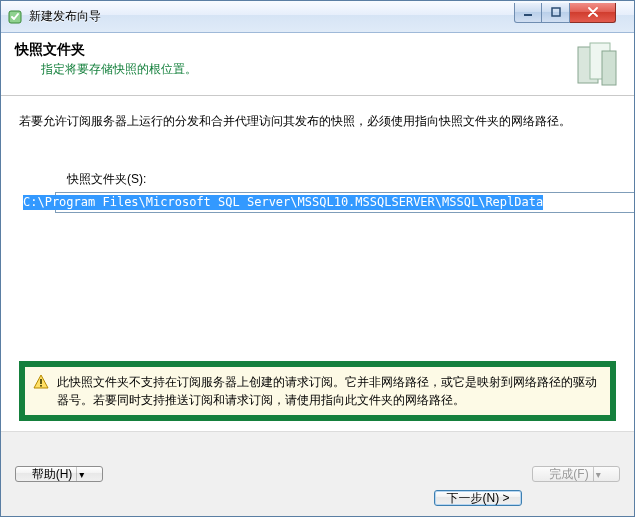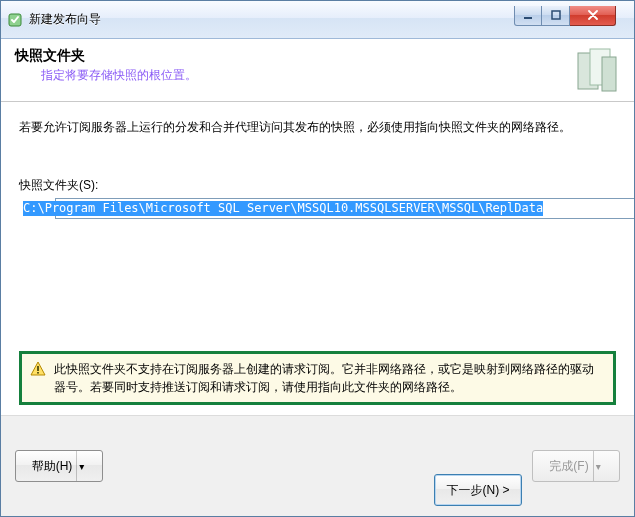--- a/index.html
+++ b/index.html
@@ -15,21 +15,21 @@
     height: 517px;
     background: #fff;
     box-sizing: border-box;
     display: flex;
     flex-direction: column;
     border: 1px solid #5a7ea3;
     position: relative;
   }
   
   .titlebar {
-    height: 38px;
+    height: 32px;
     background: linear-gradient(to bottom, #f8fbff 0%, #e6eefb 45%, #d6e4f5 46%, #e0ebf8 100%);
     border-bottom: 1px solid #9fb9d8;
     display: flex;
     align-items: center;
     padding: 0 18px 0 6px;
     box-sizing: border-box;
   }
   .title-icon {
     width: 16px;
     height: 16px;
@@ -82,21 +82,21 @@
     gap: 16px;
   }
   .header-texts { flex: 1 1 auto; }
   .header-title {
     font-weight: bold;
     font-size: 14px;
     margin-bottom: 2px;
   }
   .header-sub {
     padding-left: 26px;
-    color: #8b5cf6;
+    color: #15803d;
   }
   .header-graphic {
     width: 48px;
     height: 48px;
     flex: 0 0 auto;
     margin-left: 10px;
     position: relative;
   }
   
   .content {
@@ -106,20 +106,21 @@
     display: flex;
     flex-direction: column;
     overflow: hidden;
   }
   .instr {
     line-height: 1.6;
     margin-bottom: 40px;
   }
   .field-label {
     margin-bottom: 4px;
+    margin-left: 48px;
   }
   .path-input {
     width: 100%;
     box-sizing: border-box;
     height: 21px;
     border: 1px solid #7f9db9;
     font-family: "SimSun", "NSimSun", monospace;
     font-size: 12px;
     padding: 2px 3px;
     outline: none;
@@ -143,21 +144,21 @@
     line-height: 15px;
     padding: 0;
     white-space: pre;
     pointer-events: none;
   }
   
   .warn-area {
     margin-top: auto;
   }
   .warn-box {
-    border: 3px solid #15803d;
+    border: 6px solid #15803d;
     background: #fdfae6;
     padding: 6px 8px 6px 8px;
     display: flex;
     align-items: flex-start;
     gap: 8px;
     line-height: 1.5;
   }
   .warn-icon {
     flex: 0 0 auto;
     width: 16px;
@@ -169,21 +170,21 @@
     background: #f0f0f0;
     border-top: 1px solid #dcdcdc;
     padding: 10px 14px;
     display: flex;
     align-items: center;
     gap: 10px;
   }
   .footer .spacer { flex: 1 1 auto; }
   .btn {
     min-width: 88px;
-    height: 32px;
+    height: 16px;
     background: linear-gradient(to bottom, #ffffff 0%, #f2f2f2 45%, #e8e8e8 46%, #f0f0f0 100%);
     border: 1px solid #8e8e8e;
     border-radius: 3px;
     font-size: 12px;
     font-family: inherit;
     padding: 0 8px;
     display: inline-flex;
     align-items: center;
     justify-content: center;
     gap: 0;

